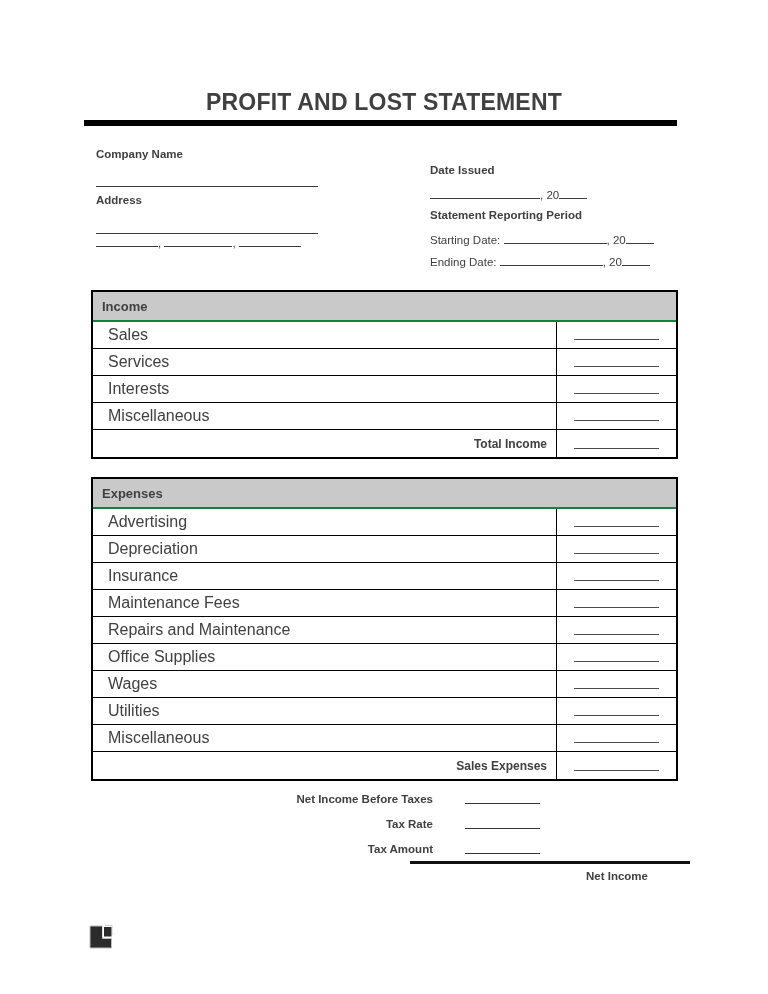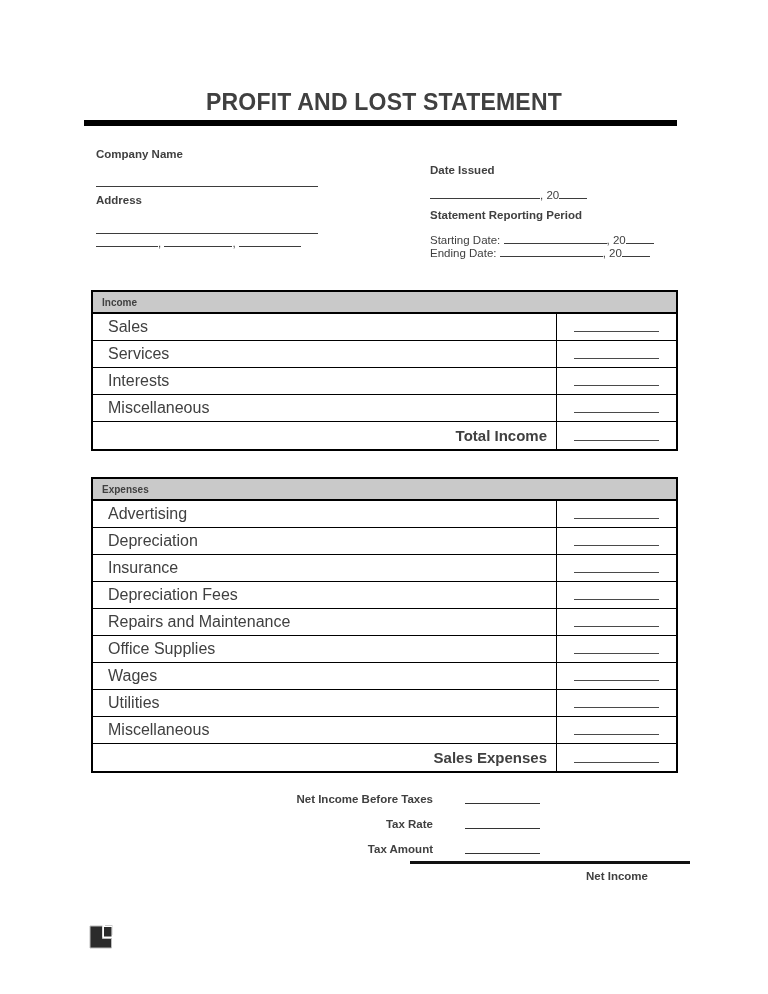--- a/index.html
+++ b/index.html
@@ -19,38 +19,38 @@
   .info-right { position:absolute; left:430px; top:164px; width:250px; }
   .field-label { font-weight:bold; font-size:11.5px; line-height:13px; }
   .blank { border-bottom:1.2px solid #3d3d3d; height:0; }
   .w222 { width:222px; }
   .mt25 { margin-top:25px; } .mt26 { margin-top:26px; }
   .sec-gap { margin-top:7px; }
   .multi-row { margin-top:3px; font-size:11.5px; line-height:13px; white-space:nowrap; }
   .iblank { display:inline-block; border-bottom:1.2px solid #3d3d3d; height:9px; vertical-align:baseline; }
   .iw62 { width:62px; } .iw68 { width:68px; } .iw110 { width:110px; } .iw103 { width:103px; } .iw28 { width:28px; }
   .date-row { margin-top:12px; font-size:11.5px; line-height:13px; white-space:nowrap; }
-  .date-row.tight { margin-top:0; }
+  .date-row.tight { margin-top:9px; }
   .date-row .lbl { display:inline-block; }
 
   
   .tbl { position:absolute; left:91px; width:587px; border:2px solid #000; box-sizing:border-box; background:#fff; }
   .tbl-income   { top:290px; }
   .tbl-expenses { top:477px; }
   .thead {
-    height:22px; border-bottom:2px solid #000000; font-weight:bold; font-size:10px;
+    height:30px; border-bottom:2px solid #15803d; font-weight:bold; font-size:13px;
     display:flex; align-items:center; padding-left:9px; box-sizing:border-box;
   }
   .trow { display:flex; height:27px; border-bottom:1.5px solid #000; box-sizing:border-box; }
   .trow:last-child { border-bottom:none; }
   .cell-label {
     flex:1; display:flex; align-items:center; padding-left:15px;
     font-size:16px; border-right:1.5px solid #000; box-sizing:border-box;
   }
-  .cell-label.total { justify-content:flex-end; padding-right:9px; padding-left:0; font-weight:bold; font-size:15px; }
+  .cell-label.total { justify-content:flex-end; padding-right:9px; padding-left:0; font-weight:bold; font-size:12px; }
   .cell-value { width:119px; display:flex; align-items:center; justify-content:center; }
   .cell-value .vblank { width:85px; border-bottom:1.2px solid #4a4a4a; height:0; margin-top:9px; }
 
   
   .summary { position:absolute; top:786px; left:0; width:648px; }
   .srow { height:25px; display:flex; align-items:center; justify-content:flex-end; padding-right:108px; }
   .srow .slabel { font-weight:bold; font-size:11.5px; }
   .srow .sblank { width:75px; border-bottom:1.4px solid #333; height:0; margin-left:32px; position:relative; top:5px; }
   .sdivider { width:280px; height:3px; background:#111; margin:0 0 0 410px; }
   .net-label { margin-top:6px; text-align:right; font-weight:bold; font-size:11.5px; }
@@ -130,21 +130,21 @@
           <div class="vblank"></div>
         </div>
       </div>
       <div class="trow">
         <div class="cell-label">Insurance</div>
         <div class="cell-value">
           <div class="vblank"></div>
         </div>
       </div>
       <div class="trow">
-        <div class="cell-label">Depreciation Fees</div>
+        <div class="cell-label">Maintenance Fees</div>
         <div class="cell-value">
           <div class="vblank"></div>
         </div>
       </div>
       <div class="trow">
         <div class="cell-label">Repairs and Maintenance</div>
         <div class="cell-value">
           <div class="vblank"></div>
         </div>
       </div>

